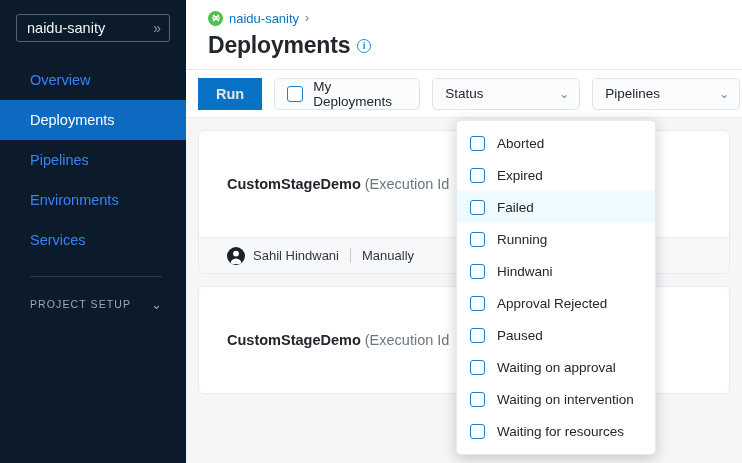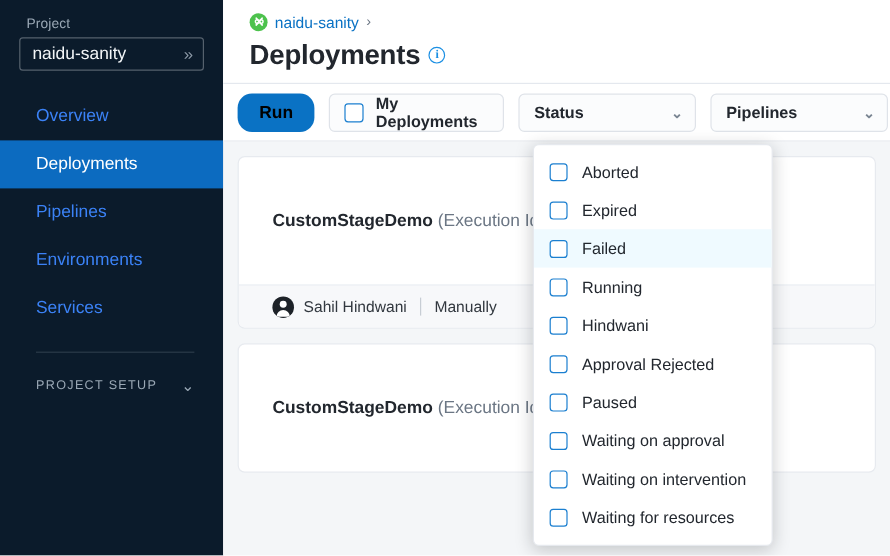--- a/index.html
+++ b/index.html
@@ -90,32 +90,32 @@
   
   .toolbar {
     background: #ffffff;
     height: 48px;
     display: flex; align-items: center;
     padding-left: 12px; gap: 12px;
     border-bottom: 1px solid #e7eaef;
     position: relative;
   }
   .run-btn {
-    background: #0a72c4; color: #000000;
+    background: #0a72c4; color: #e5e5e5;
     font-size: 14.5px; font-weight: bold;
     height: 32px; padding: 0 18px;
-    border-radius: 12px;
+    border-radius: 0;
     display: flex; align-items: center; border: none;
     font-family: "Liberation Sans", sans-serif;
   }
   .pill {
     height: 32px; border: 1px solid #dfe3e9; border-radius: 5px;
     background: #fbfcfd; display: flex; align-items: center;
     padding: 0 12px; gap: 10px;
-    font-size: 13.5px; color: #22272e; font-weight: bold;
+    font-size: 13.5px; color: #22272e;
   }
   .pill.wide { width: 146px; }
   .pill.sel { width: 148px; justify-content: space-between; padding-right: 10px; }
   .pill.sel .chev-d { color: #7a8592; font-size: 12px; }
   .cbox {
     width: 16px; height: 16px; border-radius: 3px;
     border: 1.6px solid #1b7fd0; background: #ffffff; flex: 0 0 16px;
   }
 
   
@@ -140,21 +140,21 @@
   .avatar {
     width: 18px; height: 18px; border-radius: 50%;
     background: #1d2228; display: flex; align-items: flex-end; justify-content: center;
     overflow: hidden; flex: 0 0 18px;
   }
   .divider-v { width: 1px; height: 15px; background: #c7cdd4; margin: 0 3px; }
 
   
   .dropdown {
     position: absolute;
-    left: 444px; top: 120px;
+    left: 456px; top: 120px;
     width: 200px;
     background: #ffffff;
     border-radius: 5px;
     border: 1px solid #e6e9ee;
     box-shadow: 0 3px 14px rgba(16,22,26,.22);
     padding: 6px 0 7px 0;
     z-index: 40;
   }
   .dd-item {
     height: 32px; display: flex; align-items: center;
@@ -166,21 +166,20 @@
     width: 15px; height: 15px; border-radius: 3px;
     border: 1.6px solid #1b7fd0; background: #ffffff; flex: 0 0 15px;
   }
 </style>
 </head>
 <body>
 
 <div class="app">
 
   <aside class="sidebar">
-    <div class="project-label">Project</div>
 
     <div class="project-select">
       <span class="pname">naidu-sanity</span>
       <span class="chev">»</span>
     </div>
 
     <nav class="nav">
       <div class="nav-item">
         <span>Overview</span>
       </div>

